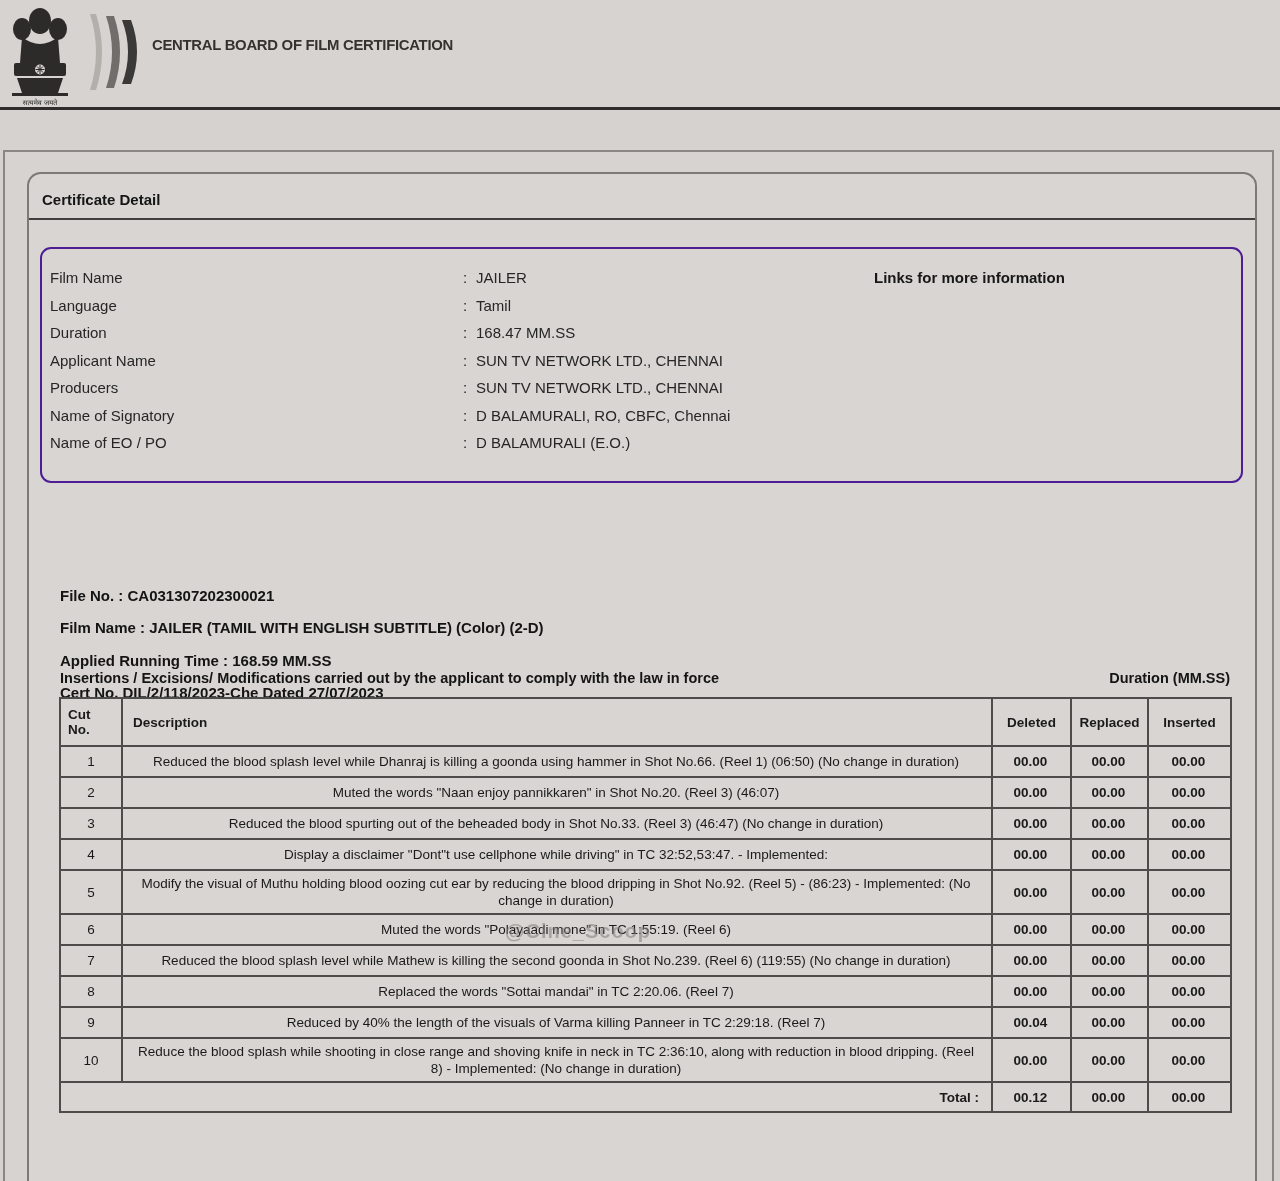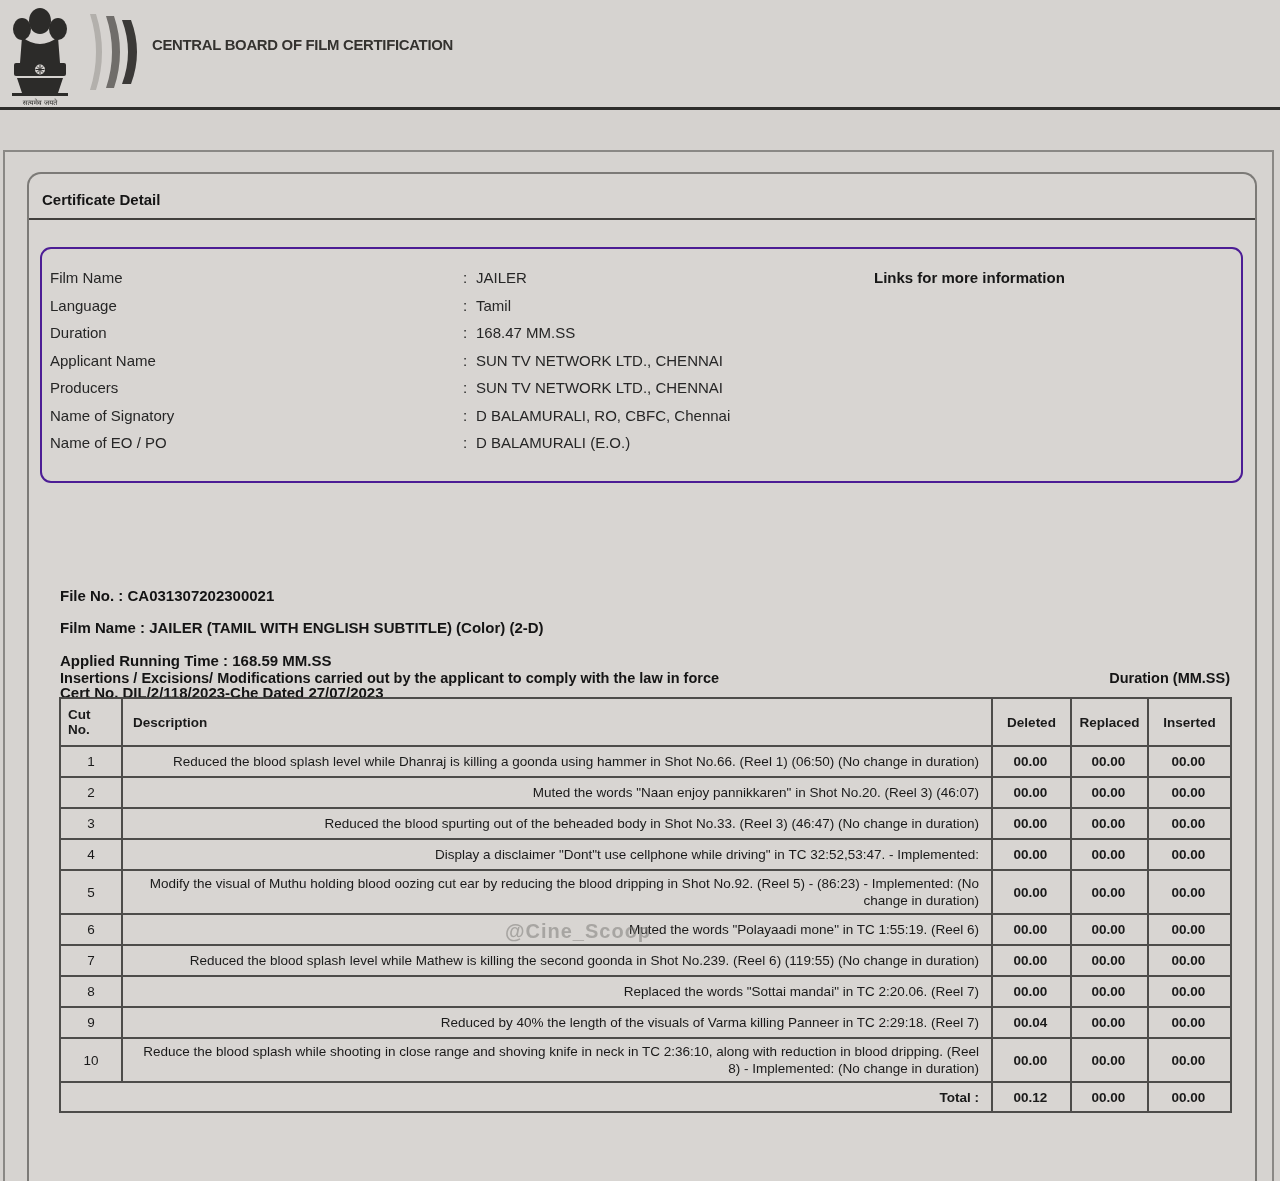--- a/index.html
+++ b/index.html
@@ -102,21 +102,21 @@
   .col-no { width: 62px; }
   .col-desc { width: 870px; }
   .col-del { width: 79px; }
   .col-rep { width: 77px; }
   .col-ins { width: 83px; }
   .cuts-table thead th { height: 48px; font-weight: bold; }
   th.h-no { text-align: left; padding-left: 7px; line-height: 15px; }
   th.h-desc { text-align: left; padding-left: 10px; }
   th.h-num { text-align: center; }
   td.c-no { text-align: center; height: 31px; }
-  td.c-desc { text-align: right; padding: 4px 12px 4px 10px; line-height: 17px; }
+  td.c-desc { text-align: center; padding: 4px 12px 4px 10px; line-height: 17px; }
   td.c-num { text-align: center; padding-right: 2px; font-weight: bold; }
   td.c-total-label { text-align: right; padding-right: 12px; font-weight: bold; height: 30px; }
 
   
   .watermark {
     position: absolute; left: 505px; top: 920px;
     font-size: 20px; font-weight: bold;
     color: rgba(128, 125, 122, 0.55);
     letter-spacing: 1px;
     z-index: 5;

